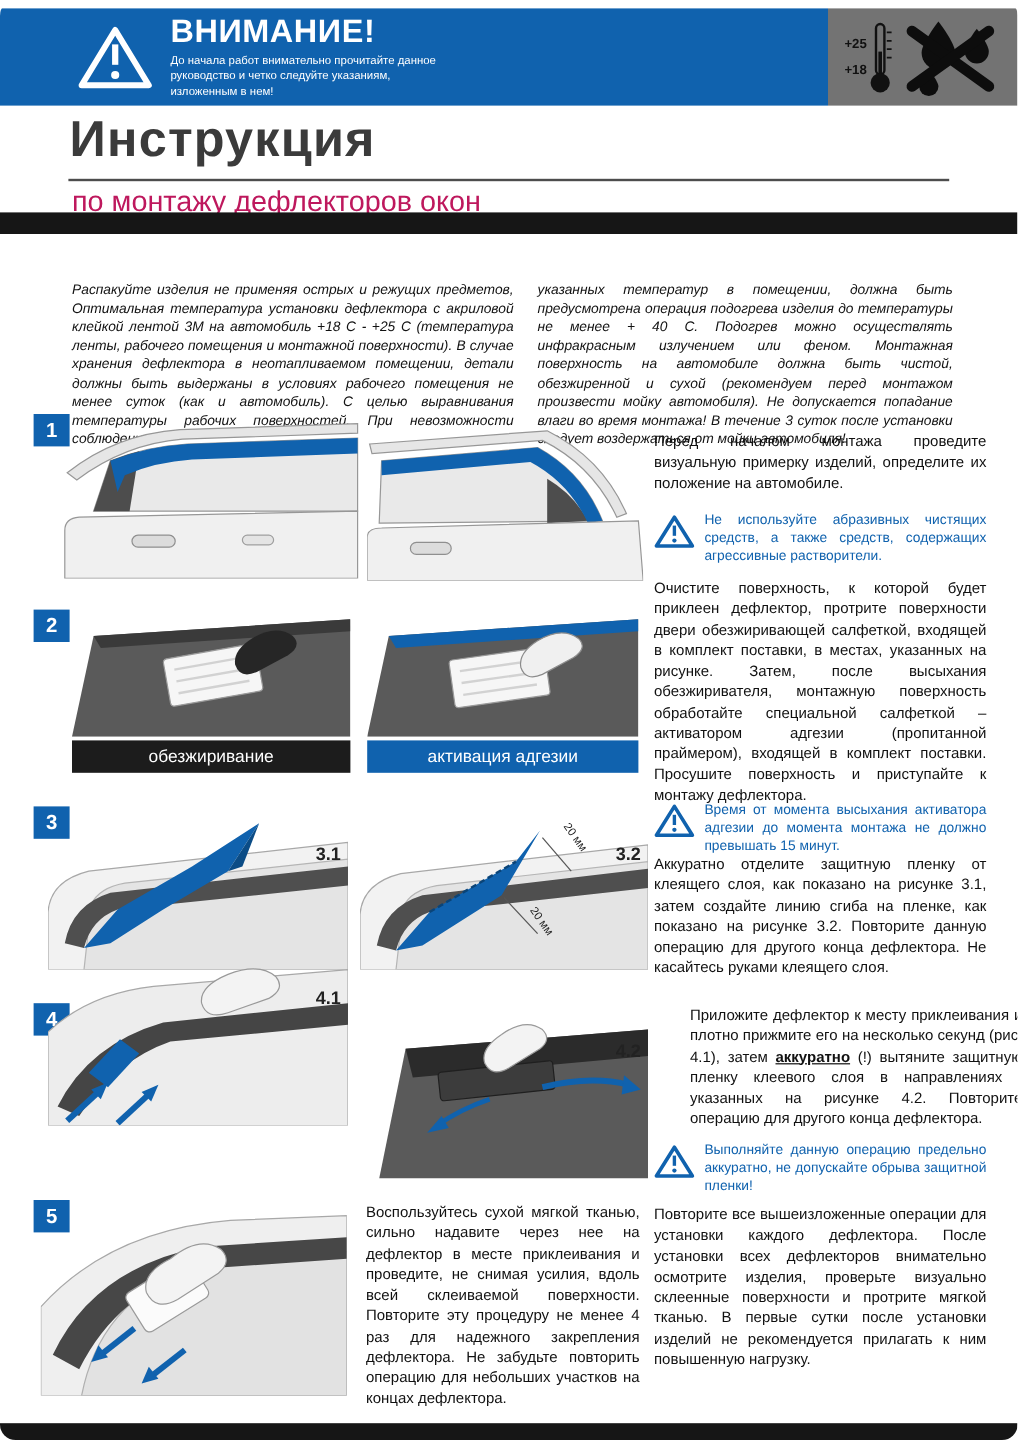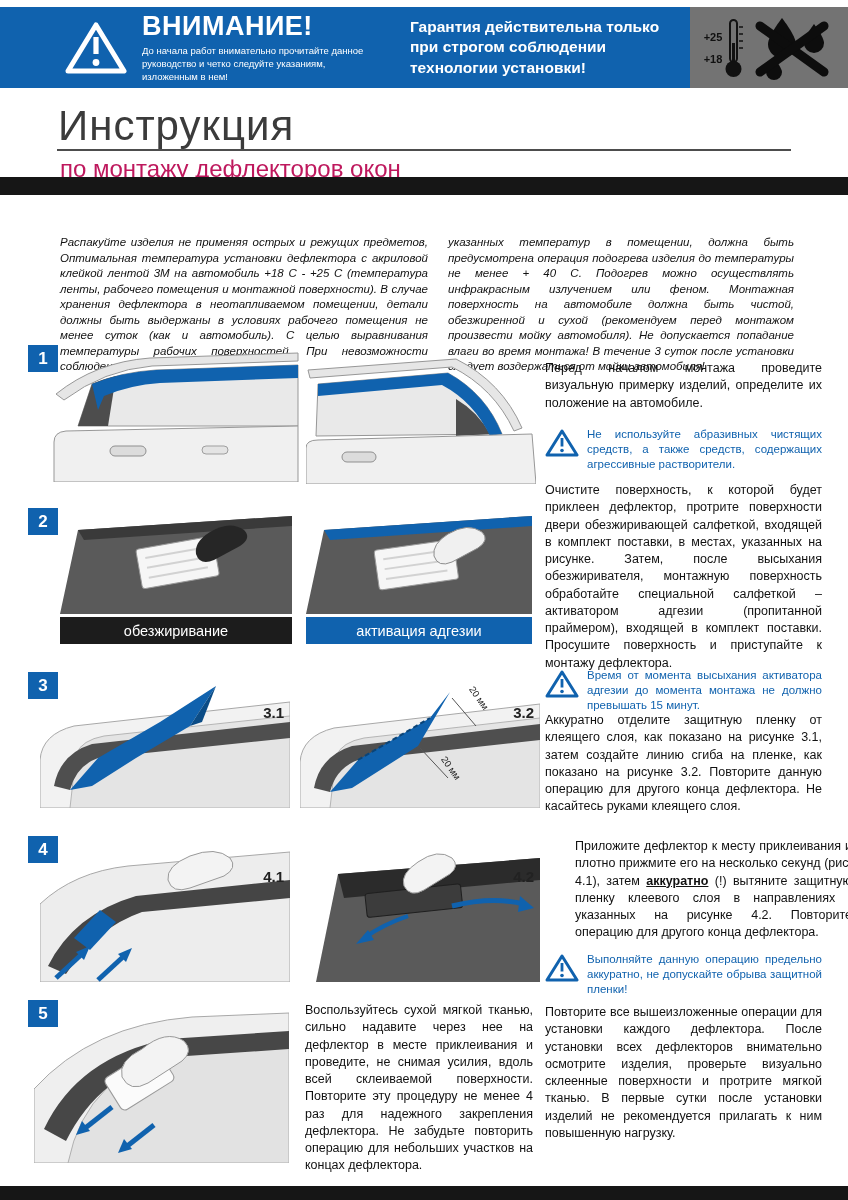--- a/index.html
+++ b/index.html
@@ -2,36 +2,36 @@
 <html><head>
 <meta charset="utf-8">
 <style>
   :root{
     --blue:#1062ae;
     --bar:#161616;
     --ink:#1a1a1a;
   }
   *{margin:0;padding:0;box-sizing:border-box;}
   body{background:#ffffff;font-family:"Liberation Sans","DejaVu Sans",sans-serif;color:var(--ink);}
-  .page{position:relative;width:848px;height:1200px;margin:0 auto;background:#fff;overflow:hidden;}
+  .page{position:relative;width:848px;height:1200px;margin:0 auto;background:#fff;overflow:hidden;border-radius:13px;}
   .abs{position:absolute;}
 
   
   .hdr-blue{left:0;top:7px;width:690px;height:81px;background:var(--blue);display:flex;align-items:center;}
   .warn-big{margin-left:64px;flex:0 0 auto;}
   .att-block{margin-left:14px;width:238px;color:#fff;}
   .att-title{font-size:27px;font-weight:bold;letter-spacing:.5px;}
   .att-sub{font-size:9.5px;line-height:1.35;margin-top:3px;}
   .warranty{margin-left:30px;width:252px;color:#fff;font-weight:bold;font-size:15.5px;line-height:1.3;}
   .hdr-icons{left:690px;top:7px;width:158px;height:81px;display:flex;align-items:center;justify-content:center;gap:6px;background:#737373;}
   .thermo{display:flex;align-items:center;gap:2px;}
   .thermo-labels{display:flex;flex-direction:column;gap:10px;font-size:11px;font-weight:bold;color:#111;}
 
   
-  .ttl{left:58px;top:102px;font-size:42px;font-weight:normal;color:#3b3b3b;letter-spacing:1px;}
+  .ttl{left:58px;top:92px;font-size:42px;font-weight:bold;color:#3b3b3b;letter-spacing:1px;}
   .rule{left:57px;top:149px;width:734px;height:2px;background:#4d4d4d;}
   .sub{left:60px;top:155px;font-size:24px;color:#be185d;}
   .bar-top{left:0;top:177px;width:848px;height:18px;background:var(--bar);}
   .bar-bot{left:0;top:1186px;width:848px;height:14px;background:var(--bar);}
 
   
   .intro{font-style:italic;font-size:11.5px;line-height:1.35;text-align:justify;color:#111;margin-top:32px;}
   .intro-l{left:60px;top:203px;width:368px;}
   .intro-r{left:448px;top:203px;width:346px;}
 
@@ -40,21 +40,21 @@
   .b1{top:345px}.b2{top:508px}.b3{top:672px}.b4{top:836px}.b5{top:1000px}
 
   
   .ill{position:absolute;}
   .ill1l{left:52px;top:350px;width:248px;height:132px;}
   .ill1r{left:306px;top:354px;width:230px;height:130px;}
   .ill2l{left:60px;top:514px;width:232px;height:100px;}
   .ill2r{left:306px;top:514px;width:226px;height:100px;}
   .ill3l{left:40px;top:676px;width:250px;height:132px;}
   .ill3r{left:300px;top:676px;width:240px;height:132px;}
-  .ill4l{left:40px;top:840px;width:250px;height:142px;}
+  .ill4l{left:40px;top:796px;width:250px;height:142px;}
   .ill4r{left:300px;top:840px;width:240px;height:142px;}
   .ill5{left:34px;top:1005px;width:255px;height:158px;}
   .fig-label{position:absolute;top:0;right:6px;font-weight:bold;font-size:15px;color:#222;margin-top:28px;}
   .dim-label{position:absolute;font-size:9.5px;color:#222;white-space:nowrap;transform:rotate(55deg);transform-origin:left top;}
   .dim-a{left:176px;top:8px;}
   .dim-b{left:148px;top:78px;}
 
   
   .label-bar{height:27px;display:flex;align-items:center;justify-content:center;color:#fff;font-size:14.5px;}
   .lb1{left:60px;top:617px;width:232px;background:#1c1c1c;}
@@ -86,21 +86,20 @@
   <div class="abs hdr-blue">
     <svg class="warn-big" width="64" height="56" viewBox="0 0 64 56">
       <path d="M32 5 L60 51 L4 51 Z" fill="none" stroke="#fff" stroke-width="5" stroke-linejoin="round"></path>
       <rect x="29.4" y="17" width="5.2" height="17" fill="#fff"></rect>
       <circle cx="32" cy="42.5" r="3.4" fill="#fff"></circle>
     </svg>
     <div class="att-block">
       <div class="att-title">ВНИМАНИЕ!</div>
       <div class="att-sub">До начала работ внимательно прочитайте данное руководство и четко следуйте указаниям, изложенным в нем!</div>
     </div>
-    <div class="warranty">Гарантия действительна только при строгом соблюдении технологии установки!</div>
   </div>
 
   <div class="abs hdr-icons">
     <div class="thermo">
       <div class="thermo-labels">
         <span>+25</span>
         <span>+18</span>
       </div>
       <svg width="20" height="62" viewBox="0 0 20 62">
         <rect x="6" y="3" width="7" height="42" rx="3.5" fill="none" stroke="#111" stroke-width="2"></rect>

